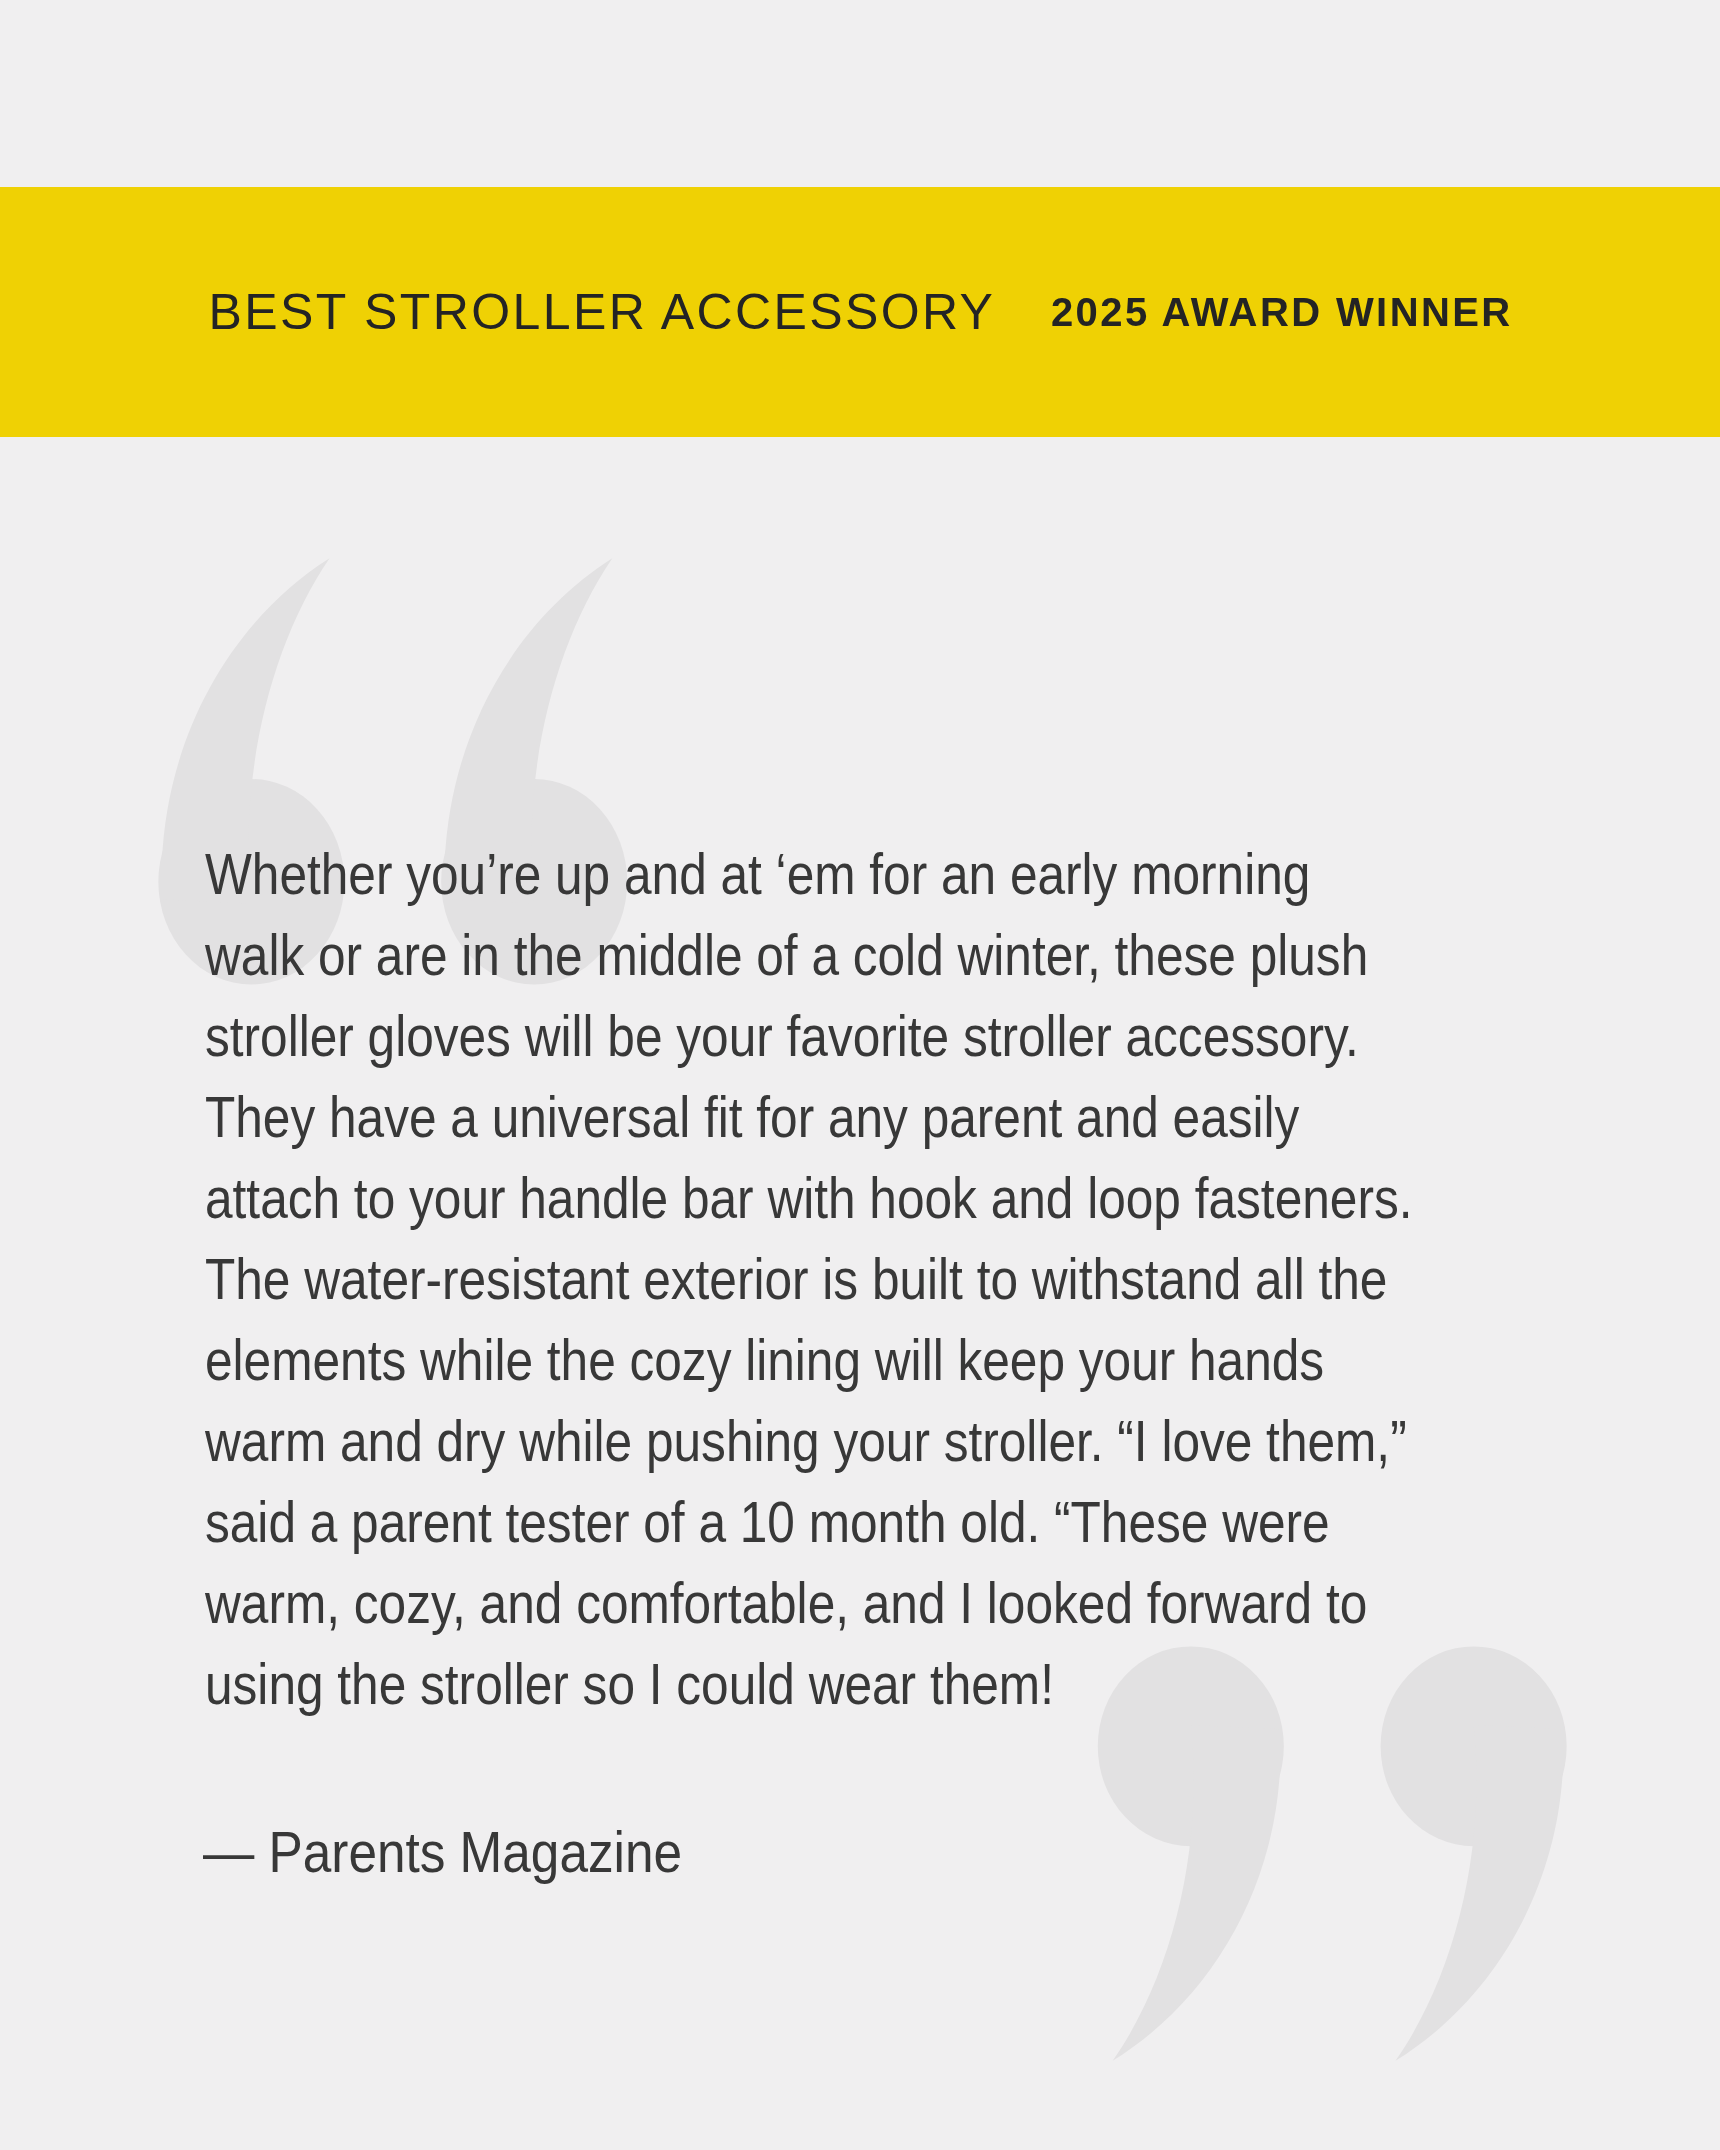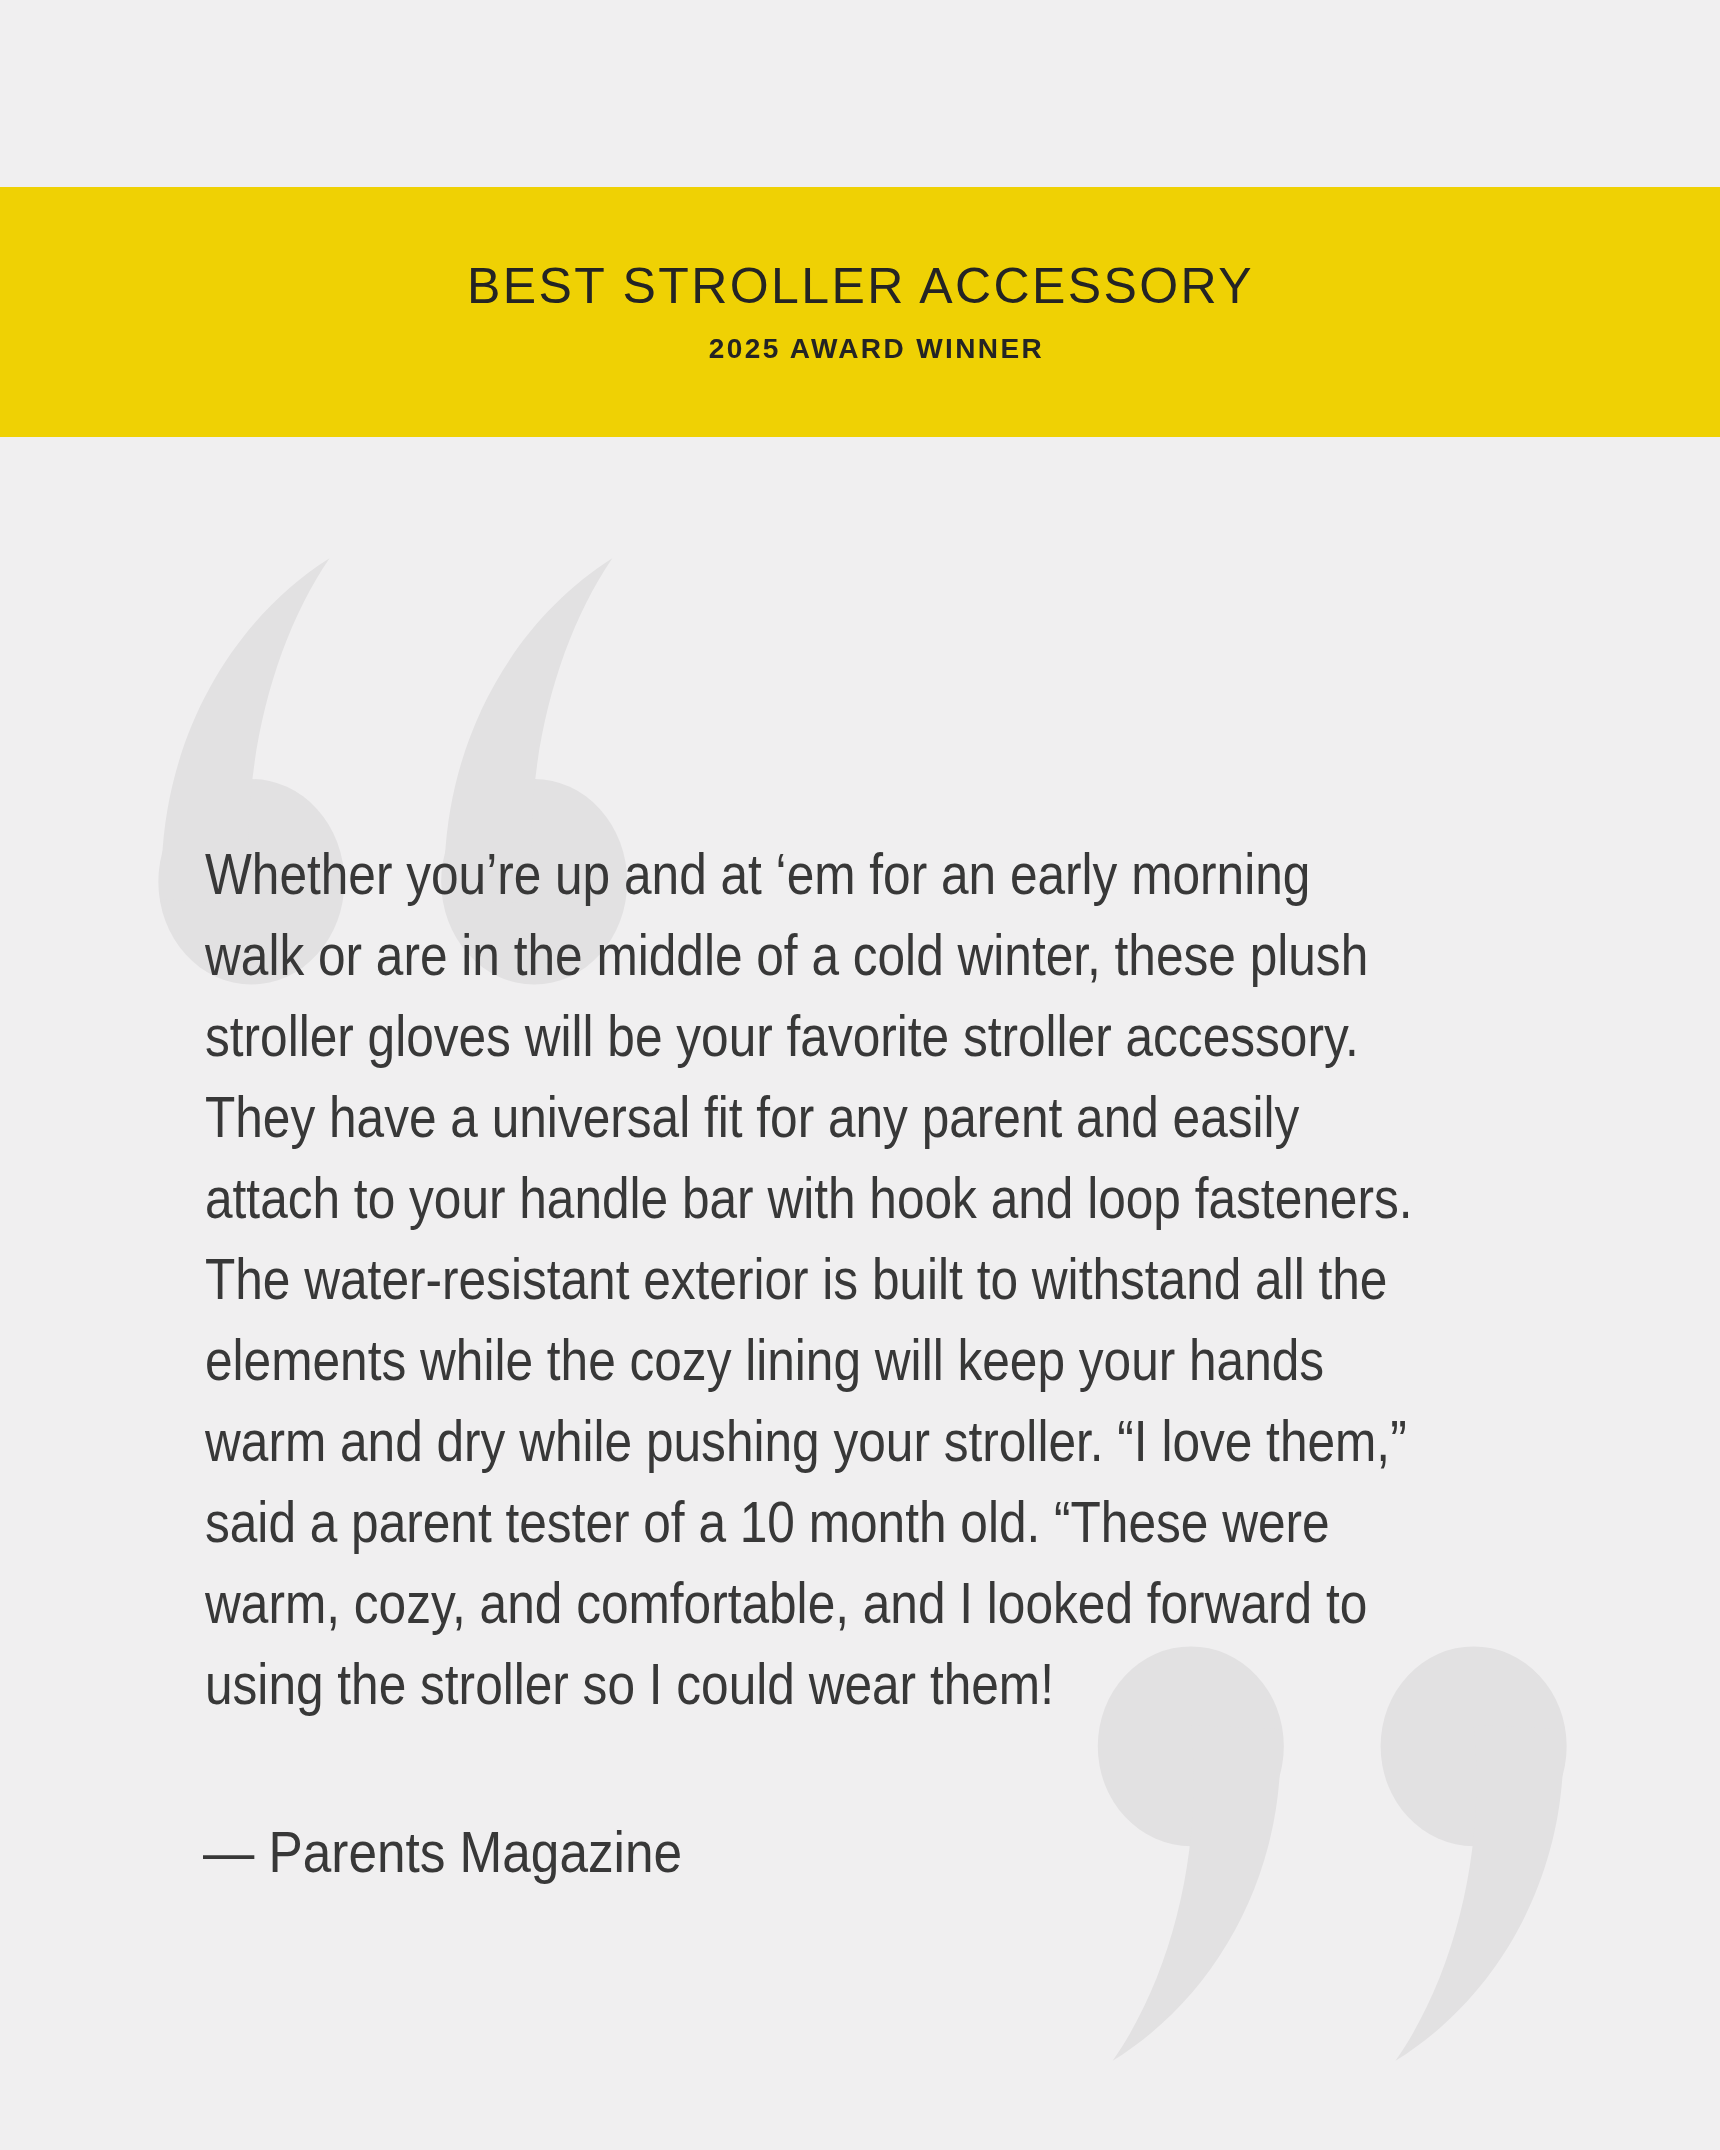--- a/index.html
+++ b/index.html
@@ -17,36 +17,36 @@
 
   
   .banner {
     position: absolute;
     left: 0;
     top: 187px;
     width: 100%;
     height: 250px;
     background: var(--banner-bg, #efd104);
     display: flex;
-    flex-direction: column;
+    flex-direction: row;
     align-items: center;
     justify-content: center;
     gap: 23.6px;
     text-align: center;
   }
   .banner-title {
     font-size: 50px;
     font-weight: 400;
     letter-spacing: 2.4px;
     color: var(--banner-text, #242424);
     line-height: 1;
     white-space: nowrap;
   }
   .banner-subtitle {
-    font-size: 28px;
+    font-size: 40px;
     font-weight: 700;
     letter-spacing: 2.4px;
     color: var(--banner-text, #242424);
     line-height: 1;
     white-space: nowrap;
     margin-left: 32px;
   }
 
   
   .quote-mark {

